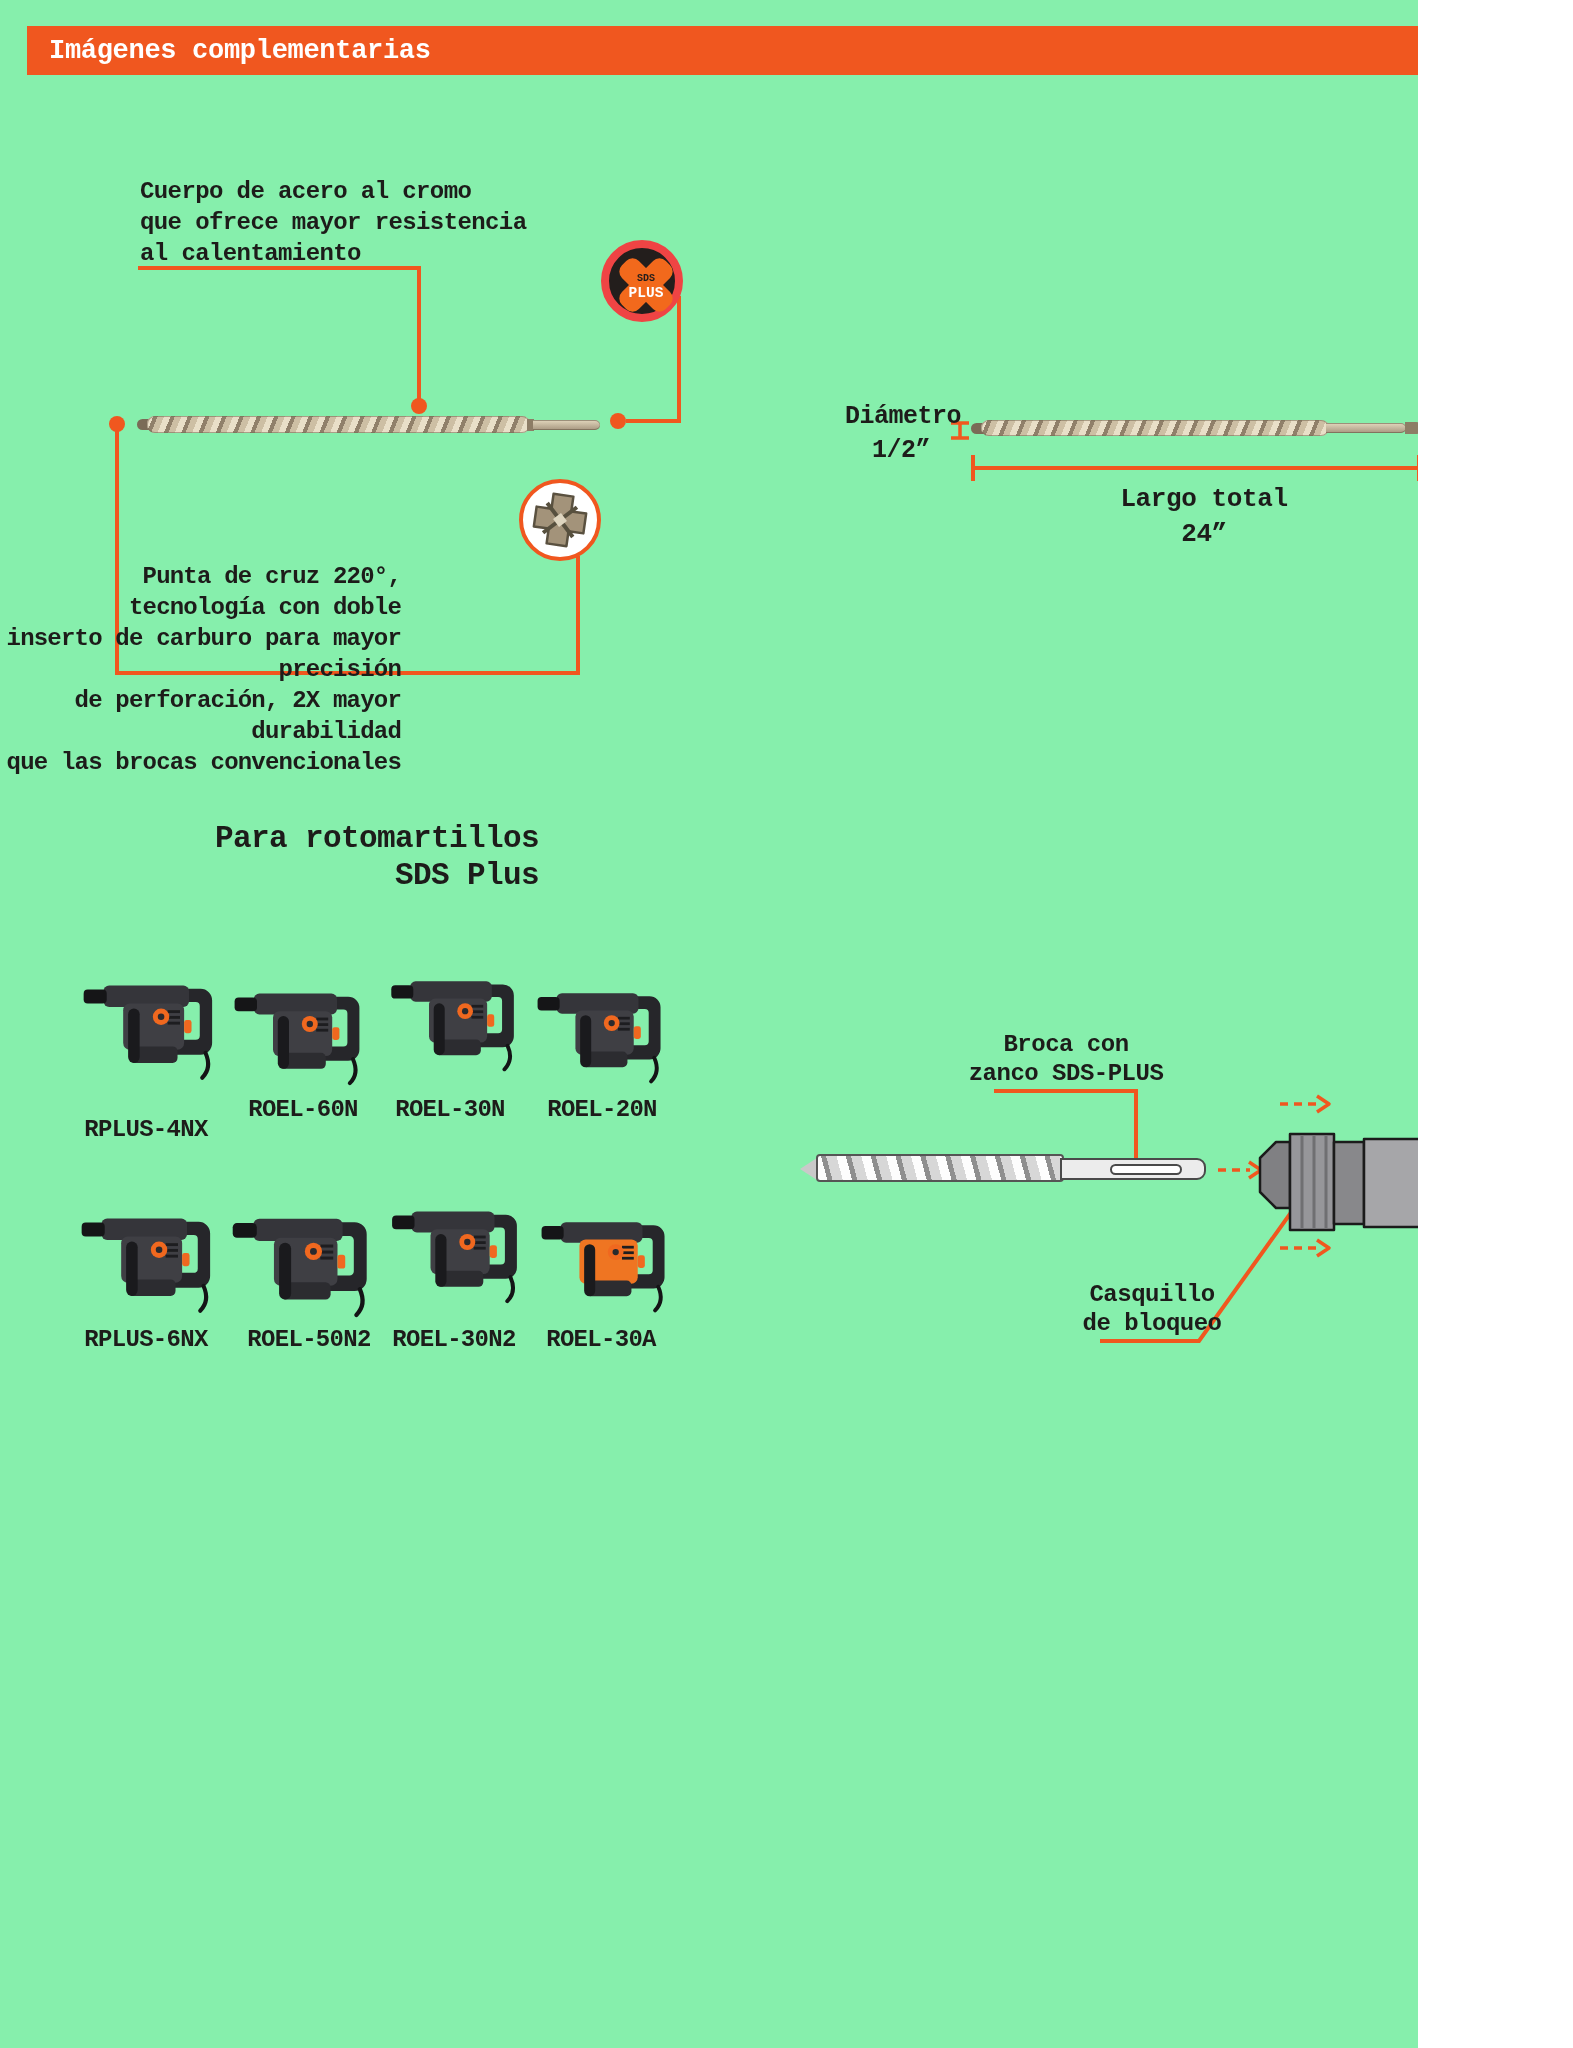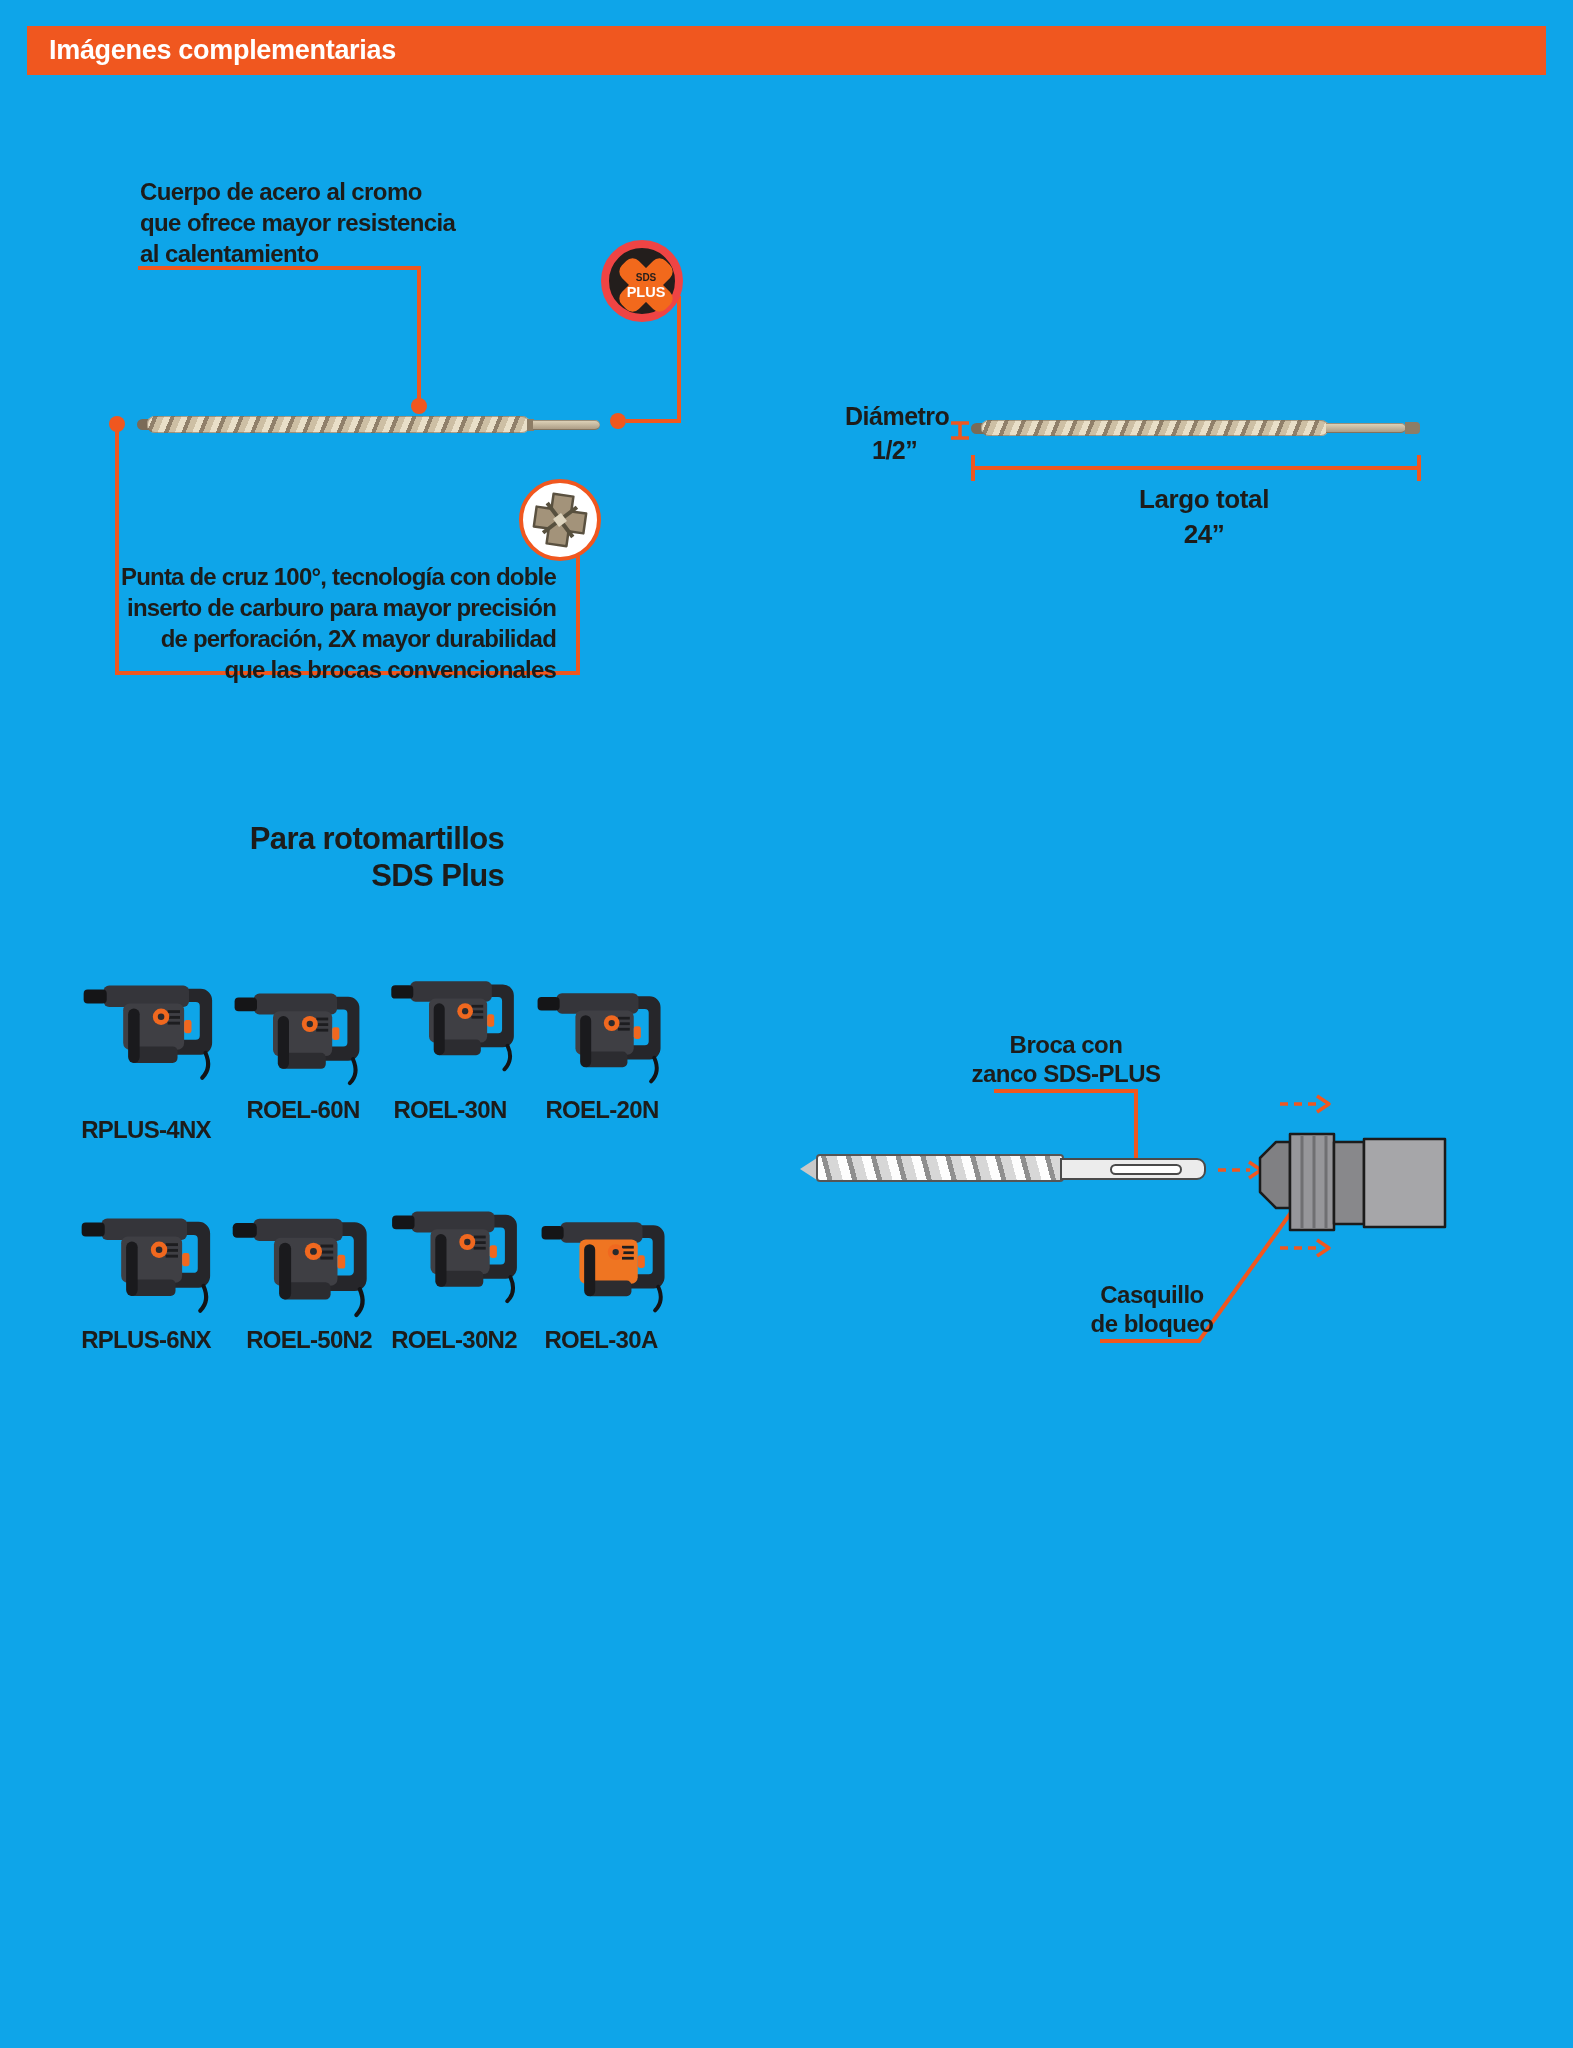--- a/index.html
+++ b/index.html
@@ -1,17 +1,17 @@
 <!DOCTYPE html>
 <html><head>
 <meta charset="utf-8">
 <style>
   html,body{margin:0;padding:0;background:#fff;}
-  #canvas{position:relative;width:1573px;height:2048px;background:#0ea5e9;overflow:hidden;
-          font-family:Liberation Sans, sans-serif;color:#1d1c1a;}
+  #canvas{position:relative;width:1418px;height:2048px;background:#86efac;overflow:hidden;
+          font-family:Liberation Mono, monospace;color:#1d1c1a;}
   .abs{position:absolute;}
   .pre{white-space:pre-line;}
   
   .hdr{left:27px;top:26px;width:1519px;height:49px;background:#f0571f;display:flex;align-items:center;}
   .hdr-t{color:#fff;font-size:27px;font-weight:bold;padding-left:22px;letter-spacing:-0.3px;}
   
   .note{font-size:24px;font-weight:bold;line-height:31px;letter-spacing:-0.6px;}
   .c-note{left:140px;top:176px;}
   .p-note{top:561px;right:1017px;text-align:right;letter-spacing:-0.8px;} 
   
@@ -128,21 +128,21 @@
   <div class="abs tipcirc">
     <svg width="74" height="74" viewBox="-37 -37 74 74">
       <g transform="rotate(8)">
         <path d="M-10,-25 H10 V-10 H25 V10 H10 V25 H-10 V10 H-25 V-10 H-10 Z" fill="#a3937a" stroke="#5a5140" stroke-width="2.5" stroke-linejoin="round"></path>
         <path d="M-15,-15 L15,15 M15,-15 L-15,15" stroke="#57503e" stroke-width="4" fill="none"></path>
         <path d="M0,-7 L7,0 L0,7 L-7,0 Z" fill="#ded5bf"></path>
       </g>
     </svg>
   </div>
 
-  <div class="abs note pre p-note">Punta de cruz 100°, tecnología con doble
+  <div class="abs note pre p-note">Punta de cruz 220°, tecnología con doble
 inserto de carburo para mayor precisión
 de perforación, 2X mayor durabilidad
 que las brocas convencionales</div>
 
   <div class="abs dim-lbl" style="left:845px;top:402px;">Diámetro</div>
   <div class="abs dim-lbl" style="left:872px;top:436px;">1/2”</div>
 
   <div class="abs bit" style="left:971px;top:420px;width:449px;height:16px;">
     <div class="b-tip" style="top:2.5px;"></div>
     <div class="b-spiral" style="left:10px;width:348px;height:16px;"></div>

